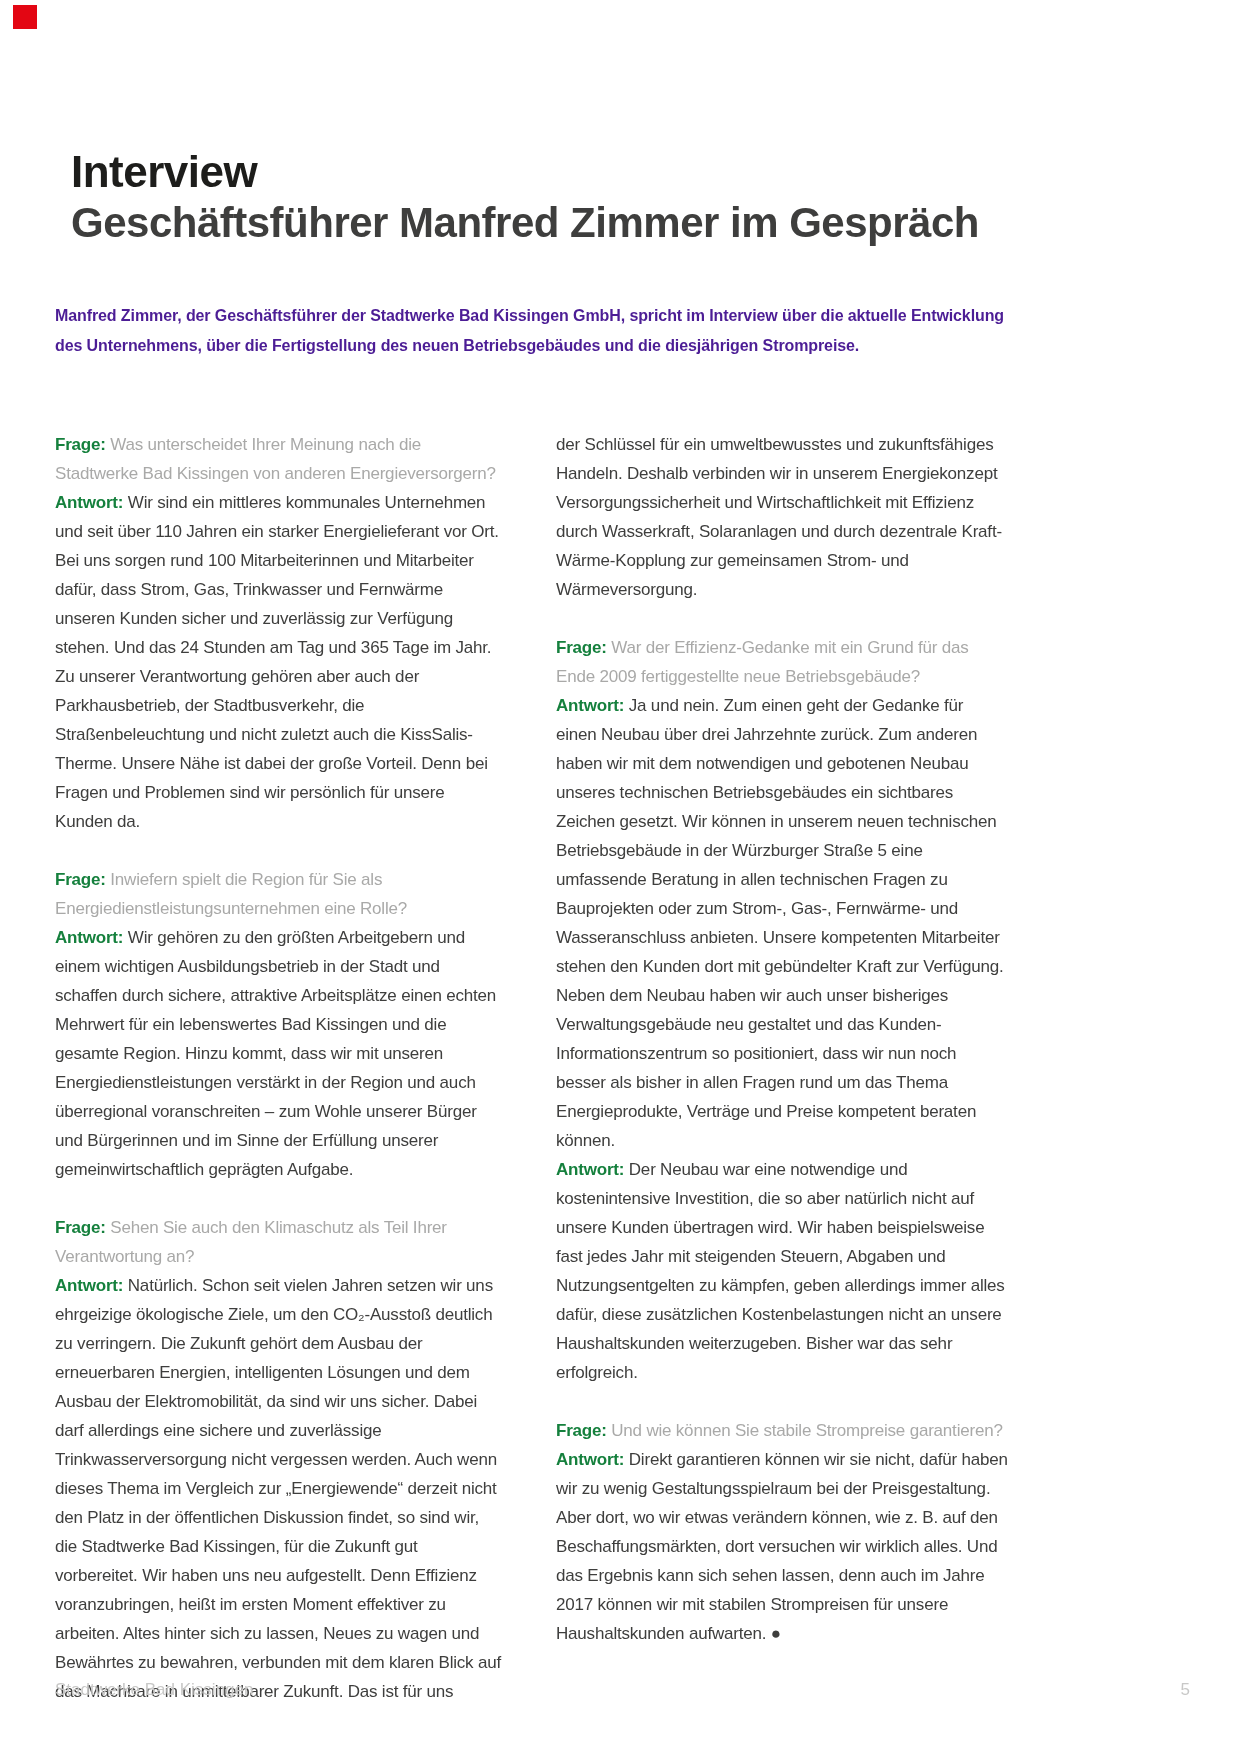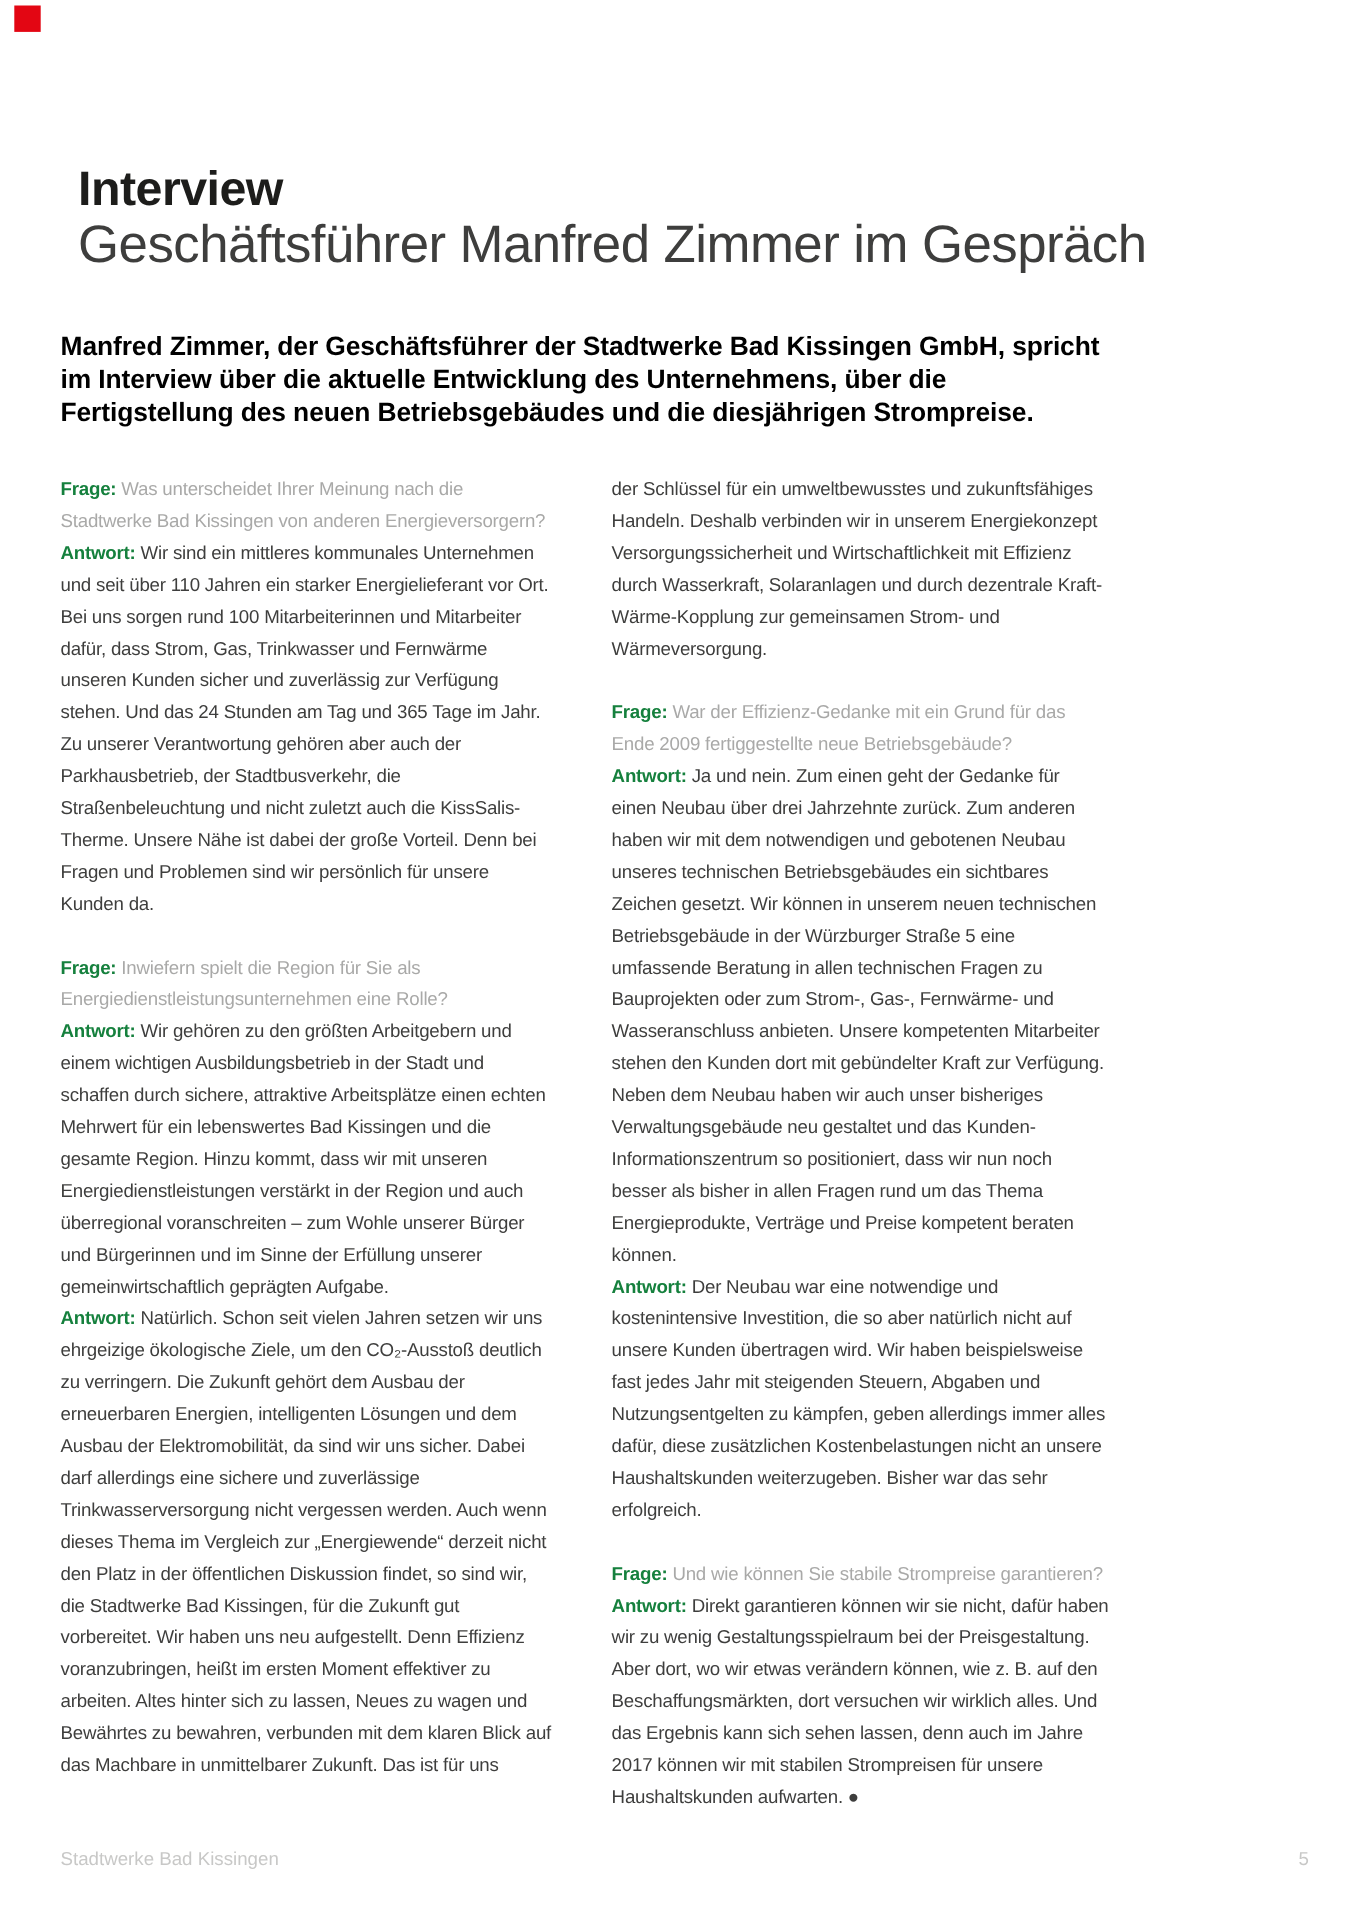--- a/index.html
+++ b/index.html
@@ -30,36 +30,36 @@
   }
   .title {
     font-size: 44px;
     font-weight: 700;
     color: #1d1d1b;
     line-height: 52px;
     letter-spacing: -0.5px;
     margin: 0;
   }
   .subtitle {
-    font-size: 48px;
-    font-weight: 400;
+    font-size: 42px;
+    font-weight: 700;
     color: #3e3e3d;
     line-height: 50px;
     letter-spacing: -0.5px;
     margin: 0;
   }
   .intro {
     position: absolute;
     left: 55px;
     top: 301px;
     width: 960px;
-    font-size: 24px;
+    font-size: 16px;
     font-weight: 700;
     line-height: 30px;
-    color: #000000;
+    color: #4c1d95;
     letter-spacing: -0.1px;
   }
   .col {
     position: absolute;
     top: 430px;
     font-size: 17px;
     line-height: 29px;
     letter-spacing: -0.2px;
     text-align: left;
     hyphens: auto;
@@ -94,20 +94,21 @@
   <div class="subtitle">Geschäftsführer Manfred Zimmer im Gespräch</div>
 </div>
 
 <div class="intro">Manfred Zimmer, der Geschäftsführer der Stadtwerke Bad Kissingen GmbH, spricht im Interview über die aktuelle Entwicklung des Unternehmens, über die Fertigstellung des neuen Betriebsgebäudes und die diesjährigen Strompreise.</div>
 
 <div class="col col-left">
     <p class="qa qa-question"><span class="label">Frage: </span><span class="q-text">Was unterscheidet Ihrer Meinung nach die Stadtwerke Bad Kissingen von anderen Energieversorgern?</span></p>
     <p class="qa qa-answer"><span class="label">Antwort: </span><span class="a-text">Wir sind ein mittleres kommunales Unternehmen und seit über 110 Jahren ein starker Energielieferant vor Ort. Bei uns sorgen rund 100 Mitarbeiterinnen und Mitarbeiter dafür, dass Strom, Gas, Trinkwasser und Fernwärme unseren Kunden sicher und zuverlässig zur Verfügung stehen. Und das 24 Stunden am Tag und 365 Tage im Jahr. Zu unserer Verantwortung gehören aber auch der Parkhausbetrieb, der Stadtbusverkehr, die Straßenbeleuchtung und nicht zuletzt auch die KissSalis-Therme. Unsere Nähe ist dabei der große Vorteil. Denn bei Fragen und Problemen sind wir persönlich für unsere Kunden da.</span></p>
     <p class="qa qa-question"><span class="label">Frage: </span><span class="q-text">Inwiefern spielt die Region für Sie als Energiedienstleistungsunternehmen eine Rolle?</span></p>
     <p class="qa qa-answer"><span class="label">Antwort: </span><span class="a-text">Wir gehören zu den größten Arbeitgebern und einem wichtigen Ausbildungsbetrieb in der Stadt und schaffen durch sichere, attraktive Arbeitsplätze einen echten Mehrwert für ein lebenswertes Bad Kissingen und die gesamte Region. Hinzu kommt, dass wir mit unseren Energiedienstleistungen verstärkt in der Region und auch überregional voranschreiten – zum Wohle unserer Bürger und Bürgerinnen und im Sinne der Erfüllung unserer gemeinwirtschaftlich geprägten Aufgabe.</span></p>
+    <p class="qa qa-question"><span class="label">Frage: </span><span class="q-text">Sehen Sie auch den Klimaschutz als Teil Ihrer Verantwortung an?</span></p>
     <p class="qa qa-answer"><span class="label">Antwort: </span><span class="a-text">Natürlich. Schon seit vielen Jahren setzen wir uns ehrgeizige ökologische Ziele, um den CO₂-Ausstoß deutlich zu verringern. Die Zukunft gehört dem Ausbau der erneuerbaren Energien, intelligenten Lösungen und dem Ausbau der Elektromobilität, da sind wir uns sicher. Dabei darf allerdings eine sichere und zuverlässige Trinkwasserversorgung nicht vergessen werden. Auch wenn dieses Thema im Vergleich zur „Energiewende“ derzeit nicht den Platz in der öffentlichen Diskussion findet, so sind wir, die Stadtwerke Bad Kissingen, für die Zukunft gut vorbereitet. Wir haben uns neu aufgestellt. Denn Effizienz voranzubringen, heißt im ersten Moment effektiver zu arbeiten. Altes hinter sich zu lassen, Neues zu wagen und Bewährtes zu bewahren, verbunden mit dem klaren Blick auf das Machbare in unmittelbarer Zukunft. Das ist für uns</span></p>
   </div>
 <div class="col col-right">
     <p class="qa qa-continuation"><span class="c-text">der Schlüssel für ein umweltbewusstes und zukunftsfähiges Handeln. Deshalb verbinden wir in unserem Energiekonzept Versorgungssicherheit und Wirtschaftlichkeit mit Effizienz durch Wasserkraft, Solaranlagen und durch dezentrale Kraft-Wärme-Kopplung zur gemeinsamen Strom- und Wärmeversorgung.</span></p>
     <p class="qa qa-question"><span class="label">Frage: </span><span class="q-text">War der Effizienz-Gedanke mit ein Grund für das Ende 2009 fertiggestellte neue Betriebsgebäude?</span></p>
     <p class="qa qa-answer"><span class="label">Antwort: </span><span class="a-text">Ja und nein. Zum einen geht der Gedanke für einen Neubau über drei Jahrzehnte zurück. Zum anderen haben wir mit dem notwendigen und gebotenen Neubau unseres technischen Betriebsgebäudes ein sichtbares Zeichen gesetzt. Wir können in unserem neuen technischen Betriebsgebäude in der Würzburger Straße 5 eine umfassende Beratung in allen technischen Fragen zu Bauprojekten oder zum Strom-, Gas-, Fernwärme- und Wasseranschluss anbieten. Unsere kompetenten Mitarbeiter stehen den Kunden dort mit gebündelter Kraft zur Verfügung. Neben dem Neubau haben wir auch unser bisheriges Verwaltungsgebäude neu gestaltet und das Kunden-Informationszentrum so positioniert, dass wir nun noch besser als bisher in allen Fragen rund um das Thema Energieprodukte, Verträge und Preise kompetent beraten können.</span></p>
     <p class="qa qa-answer"><span class="label">Antwort: </span><span class="a-text">Der Neubau war eine notwendige und kostenintensive Investition, die so aber natürlich nicht auf unsere Kunden übertragen wird. Wir haben beispielsweise fast jedes Jahr mit steigenden Steuern, Abgaben und Nutzungsentgelten zu kämpfen, geben allerdings immer alles dafür, diese zusätzlichen Kostenbelastungen nicht an unsere Haushaltskunden weiterzugeben. Bisher war das sehr erfolgreich.</span></p>
     <p class="qa qa-question"><span class="label">Frage: </span><span class="q-text">Und wie können Sie stabile Strompreise garantieren?</span></p>
     <p class="qa qa-answer"><span class="label">Antwort: </span><span class="a-text">Direkt garantieren können wir sie nicht, dafür haben wir zu wenig Gestaltungsspielraum bei der Preisgestaltung. Aber dort, wo wir etwas verändern können, wie z. B. auf den Beschaffungsmärkten, dort versuchen wir wirklich alles. Und das Ergebnis kann sich sehen lassen, denn auch im Jahre 2017 können wir mit stabilen Strompreisen für unsere Haushaltskunden aufwarten.  ●</span></p>
   </div>

